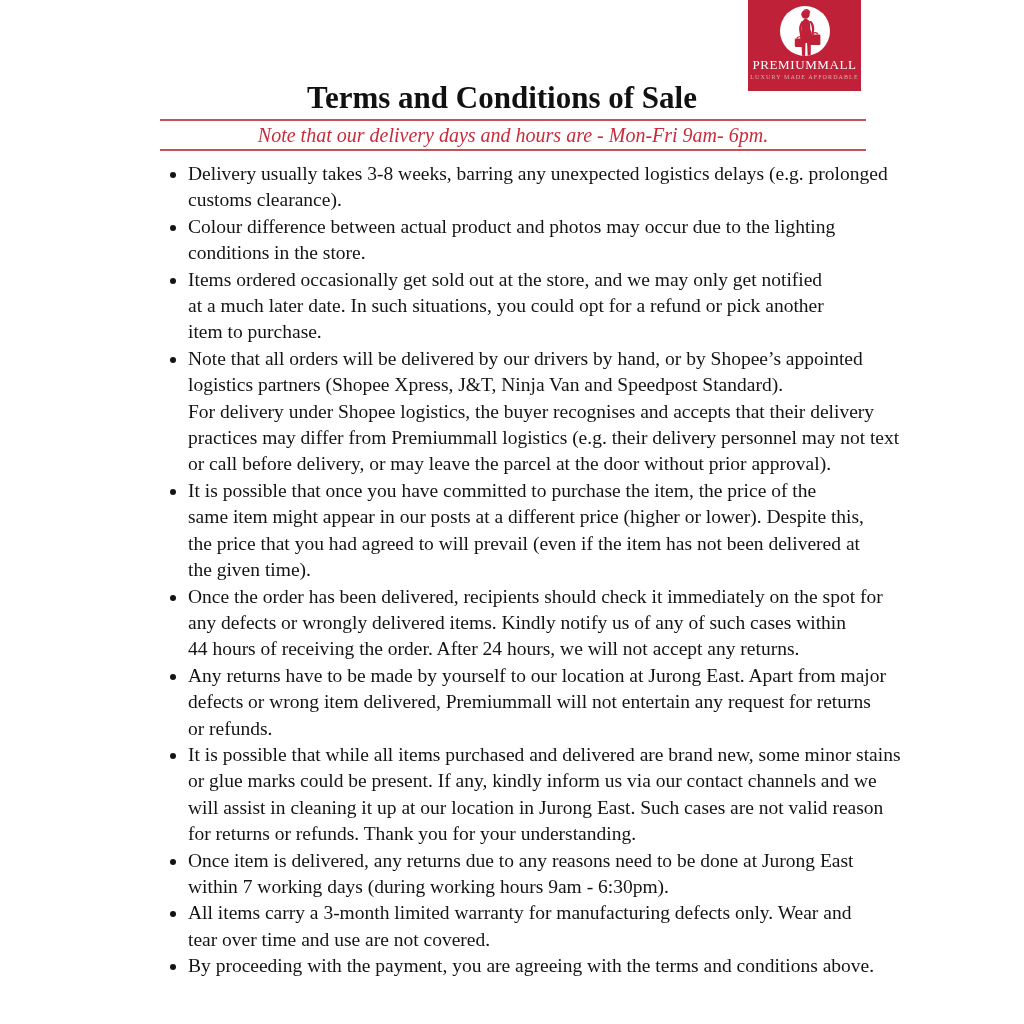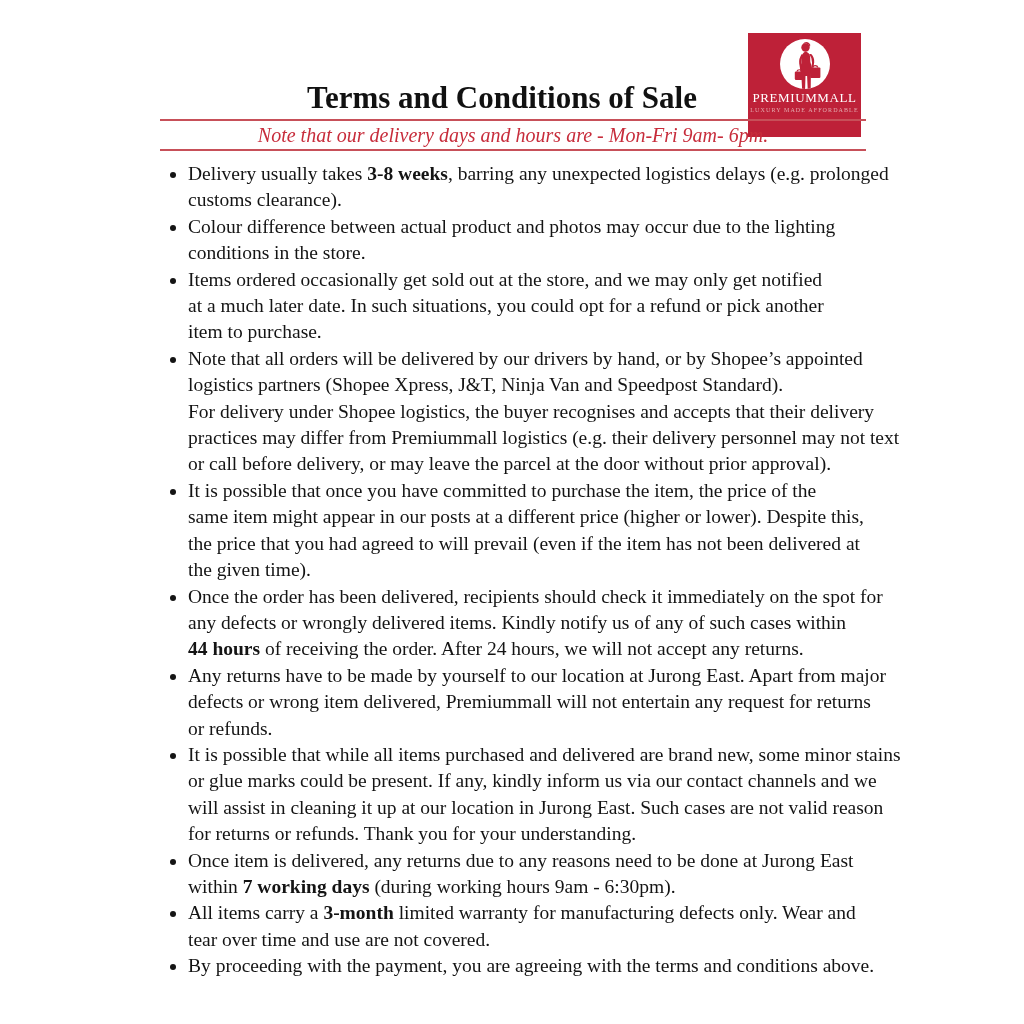--- a/index.html
+++ b/index.html
@@ -17,24 +17,23 @@
     height: 1024px;
     background: #ffffff;
     overflow: hidden;
   }
   
   .logo {
     position: absolute;
     left: 748px;
     top: 0;
     width: 113px;
-    height: 104px;
+    height: 91px;
     background: #BE2138;
     text-align: center;
-    margin-top: 33px;
   }
   .logo-circle {
     position: absolute;
     left: 50%;
     top: 6px;
     transform: translateX(-50%);
     width: 50px;
     height: 50px;
     background: #ffffff;
     border-radius: 50%;
@@ -103,21 +102,21 @@
     top: 161px;
     left: 160px;
     width: 714px;
     margin: 0;
     padding: 0 0 0 28px;
     list-style: disc outside;
     font-size: 19.5px;
     line-height: 26.4px;
   }
   .terms li { margin: 0; padding: 0; }
-  .terms li b { font-weight: bold; }
+  .terms li b { font-weight: normal; }
 </style>
 </head>
 <body>
 
 <div class="page">
 
   <div class="logo">
     <div class="logo-circle">
       <svg viewBox="0 0 50 50" xmlns="http://www.w3.org/2000/svg">
         <g fill="#BE2138" stroke="none">

